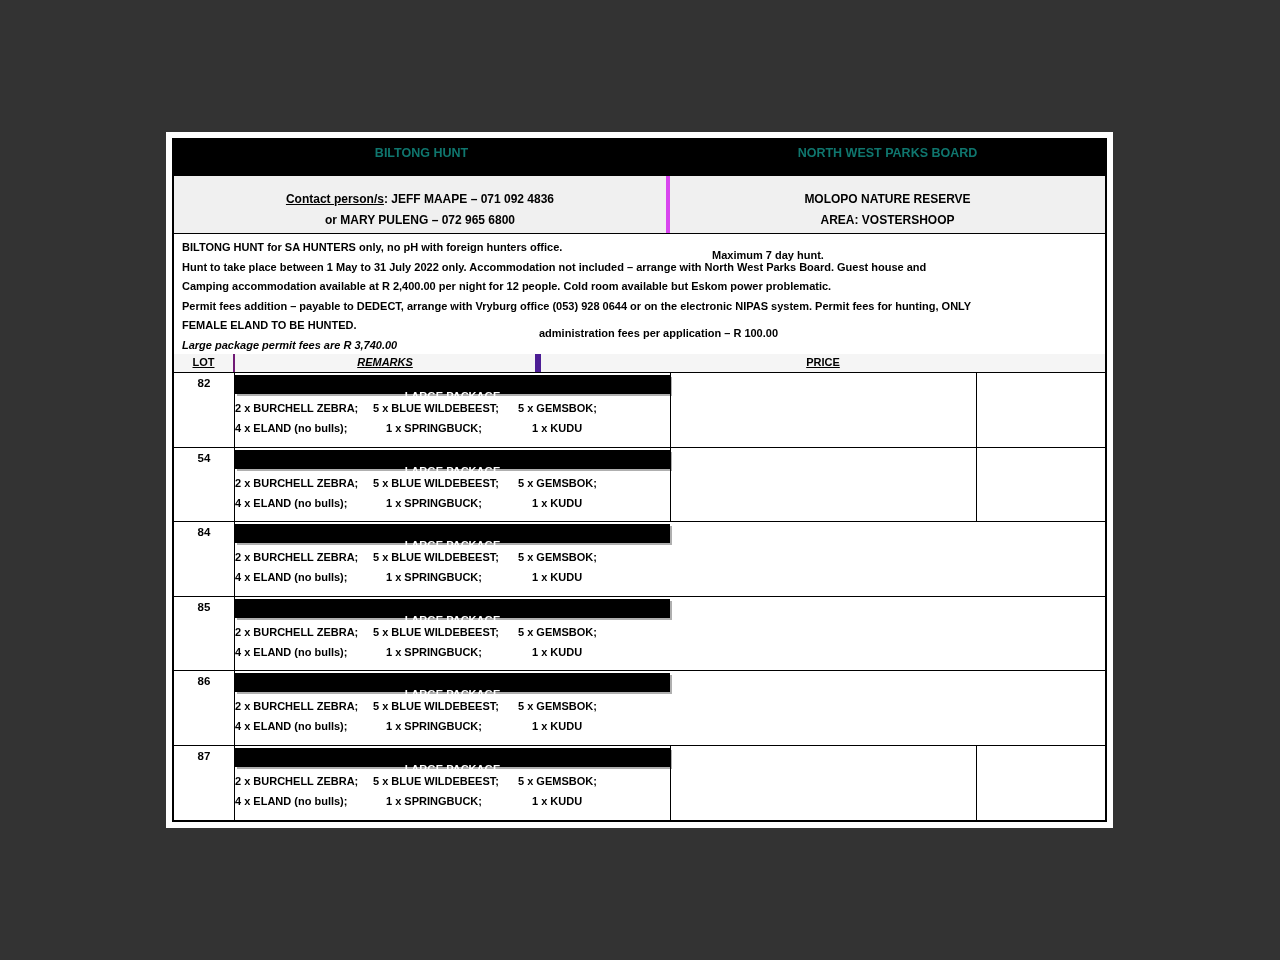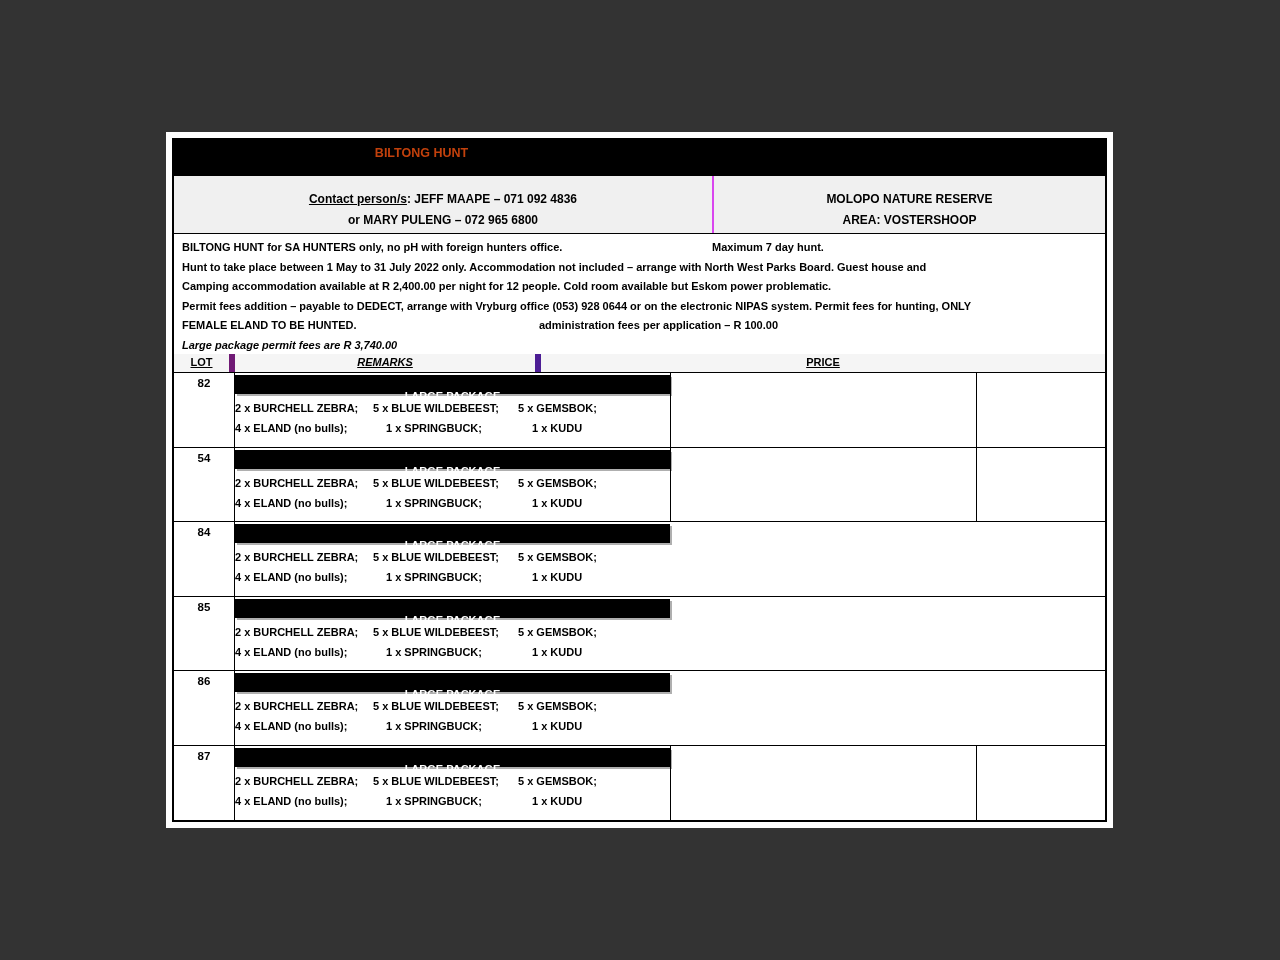--- a/index.html
+++ b/index.html
@@ -20,44 +20,44 @@
     position:absolute; left:6px; top:6px;
     width:935px; height:684px;
     border:2px solid #000;
     background:#fff;
   }
   
   .band-row { display:flex; height:36px; background:#000; }
   .band-left { width:496px; border-right:1px solid #000; }
   .band-right { flex:1; }
   .band-cell {
-    color:#c2410c; font-weight:bold; font-size:12.5px;
+    color:#0f766e; font-weight:bold; font-size:12.5px;
     text-align:center; padding-top:6px; white-space:nowrap;
   }
   
   .contact-row { display:flex; height:58px; background:#f0f0f0; border-bottom:1px solid #000; }
-  .contact-left { width:540px; border-right:2px solid #d946ef; }
+  .contact-left { width:496px; border-right:4px solid #d946ef; }
   .contact-right { flex:1; }
   .contact-cell { text-align:center; padding-top:13px; font-weight:bold; font-size:12px; }
   .contact-cell .ln { line-height:21px; white-space:nowrap; }
   .u { text-decoration:underline; }
   
   .notes { height:120px; padding:4px 8px 0 8px; font-weight:bold; font-size:11px; }
   .note-ln { position:relative; line-height:19px; height:19.5px; white-space:nowrap; }
-  .note-abs { position:absolute; top:0;text-align:right; }
+  .note-abs { position:absolute; top:8px;text-align:right; }
   .pos-right1 { left:530px; }
   .pos-right5 { left:357px; }
   .italic { font-style:italic; }
   
   .col-head { display:flex; height:19px; background:#f5f5f5; border-bottom:1px solid #000; }
   .col-head .c {
     font-size:11px; font-weight:bold; text-align:center; padding-top:2px;
     text-decoration:underline; white-space:nowrap;
   }
-  .c-lot { width:61px; border-right:6px solid #701a75; }
+  .c-lot { width:61px; border-right:2px solid #701a75; }
   .c-spec { width:436px; border-right:1px solid #000; font-weight:normal !important; }
   .c-rem { width:306px; border-right:6px solid #4c1d95;font-style:italic; }
   .c-price { flex:1; }
   
   .lot-row { display:flex; height:74.5px; border-bottom:1px solid #000; position:relative; }
   .lot-row:last-child { border-bottom:none; }
   .lot-cell {
     width:61px; border-right:1px solid #000;
     text-align:center; padding-top:4px; font-weight:bold; font-size:11.5px;
   }
@@ -78,20 +78,21 @@
   .rem-cell { left:445px; } .price-cell { left:750px; }
 </style>
 </head>
 <body>
 
 <div class="page">
   <div class="tbl">
 
     <div class="band-row">
       <div class="band-left band-cell">BILTONG HUNT</div>
+      <div class="band-right band-cell">NORTH WEST PARKS BOARD</div>
     </div>
 
     <div class="contact-row">
       <div class="contact-left contact-cell">
         <div class="ln"><span class="u">Contact person/s</span><span>:  JEFF MAAPE – 071 092 4836</span></div>
         <div class="ln">or MARY PULENG – 072 965 6800</div>
       </div>
       <div class="contact-right contact-cell">
         <div class="ln">MOLOPO NATURE RESERVE</div>
         <div class="ln">AREA: VOSTERSHOOP</div>

